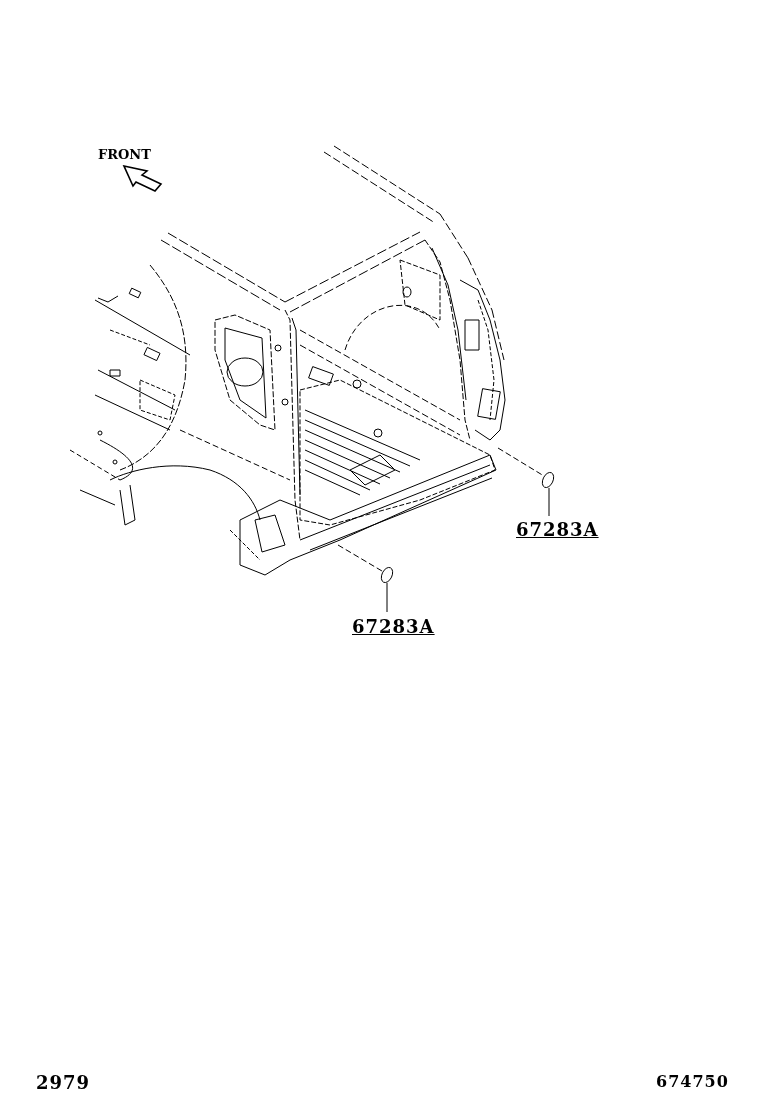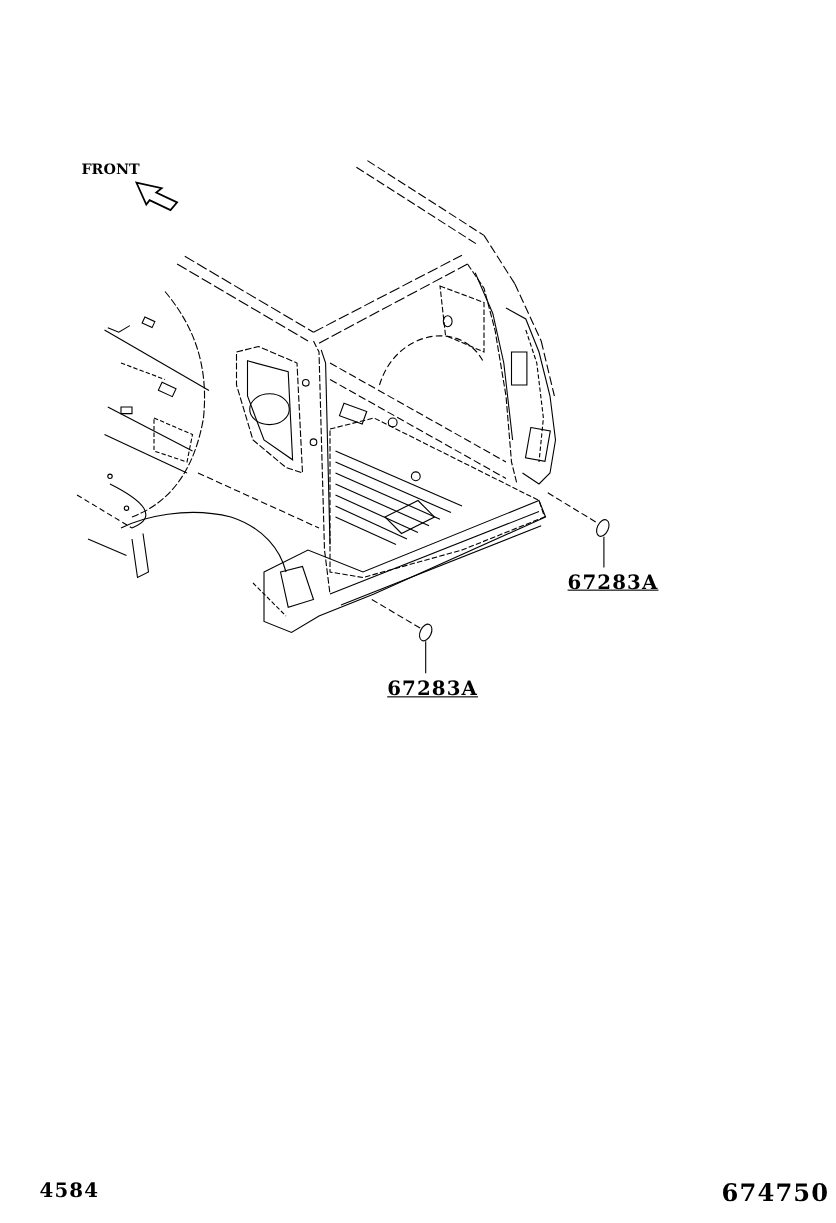--- a/index.html
+++ b/index.html
@@ -1,26 +1,26 @@
 <!DOCTYPE html>
 <html><head>
 <meta charset="utf-8">
 <style>
   html, body { margin: 0; padding: 0; background: #ffffff; }
   body { width: 760px; height: 1112px; position: relative; overflow: hidden;
          font-family: "DejaVu Serif", serif; color: #000; }
   .canvas { position: absolute; left: 0; top: 0; width: 760px; height: 1112px; }
   .label { position: absolute; font-family: "DejaVu Serif", "Liberation Serif", serif;
            font-weight: bold; color: #000; white-space: nowrap; letter-spacing: 1px; }
-  .front-label { left: 74px; top: 147px; font-size: 13px; letter-spacing: 0; }
+  .front-label { left: 98px; top: 147px; font-size: 13px; letter-spacing: 0; }
   .part-label { font-size: 18px; cursor: pointer; text-decoration: underline; }
   .part-1 { left: 516px; top: 519px; }
   .part-2 { left: 352px; top: 616px; }
   .footer-left { left: 36px; top: 1072px; font-size: 18px; font-weight: bold; }
-  .footer-right { left: 656px; top: 1072px; font-size: 22px; font-weight: bold; }
+  .footer-right { left: 656px; top: 1072px; font-size: 16px; font-weight: bold; }
   svg line, svg path, svg polyline, svg polygon, svg ellipse, svg circle, svg rect { vector-effect: non-scaling-stroke; }
 </style>
 </head>
 <body>
 
 <svg class="canvas" viewBox="0 0 760 1112" xmlns="http://www.w3.org/2000/svg">
   <g fill="none" stroke="#000" stroke-width="1">
 
     <g>
       <polygon points="124,166 147,171 142,175 161,184 155,191 136,182 133,186" stroke-width="1.6"></polygon>
@@ -123,14 +123,14 @@
       <line x1="387" y1="583" x2="387" y2="612"></line>
     </g>
   </g>
 </svg>
 
 <div class="label front-label">FRONT</div>
 
 <div class="label part-label part-1">67283A</div>
 <div class="label part-label part-2">67283A</div>
 
-<div class="label footer-left">4584</div>
+<div class="label footer-left">2979</div>
 <div class="label footer-right">674750</div>
 
 </body></html>

